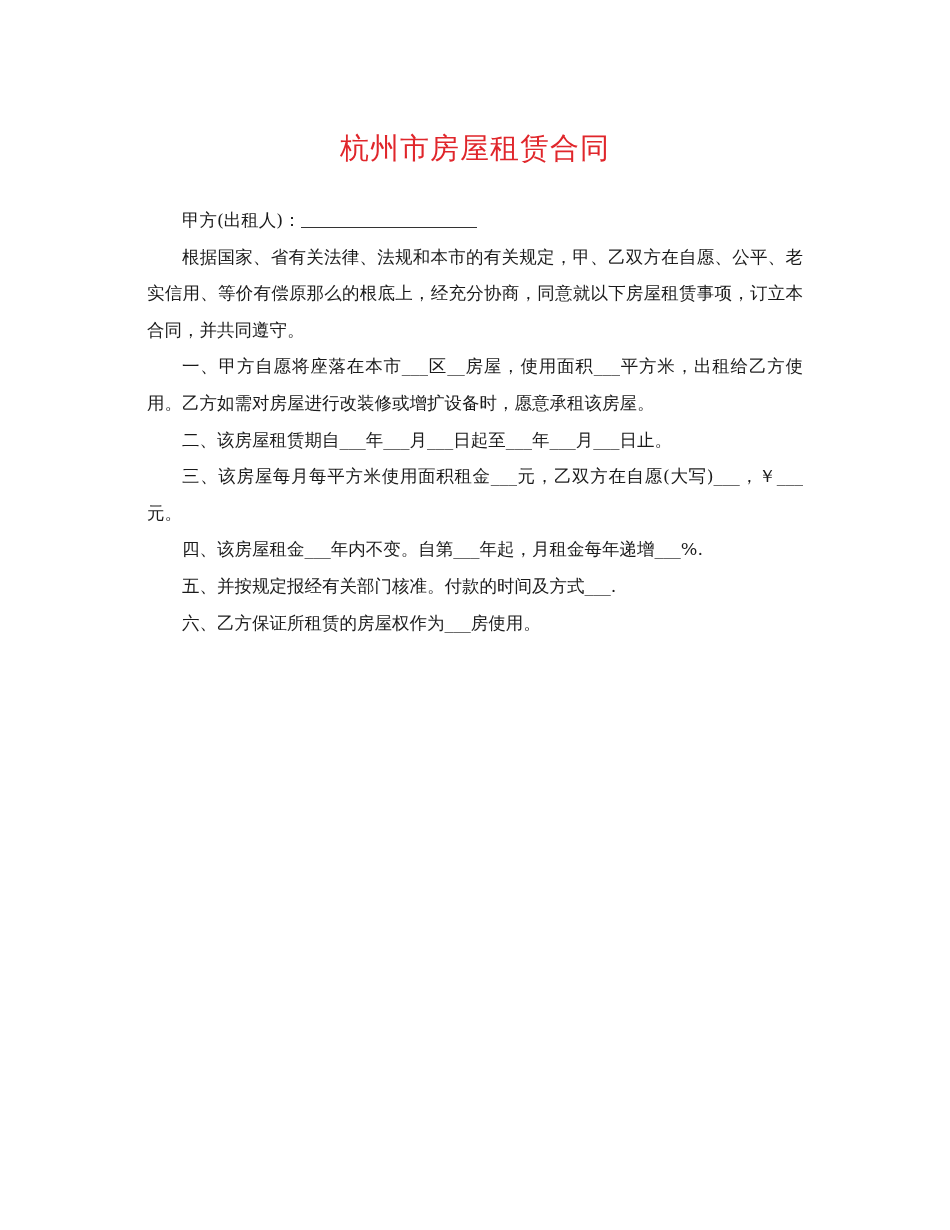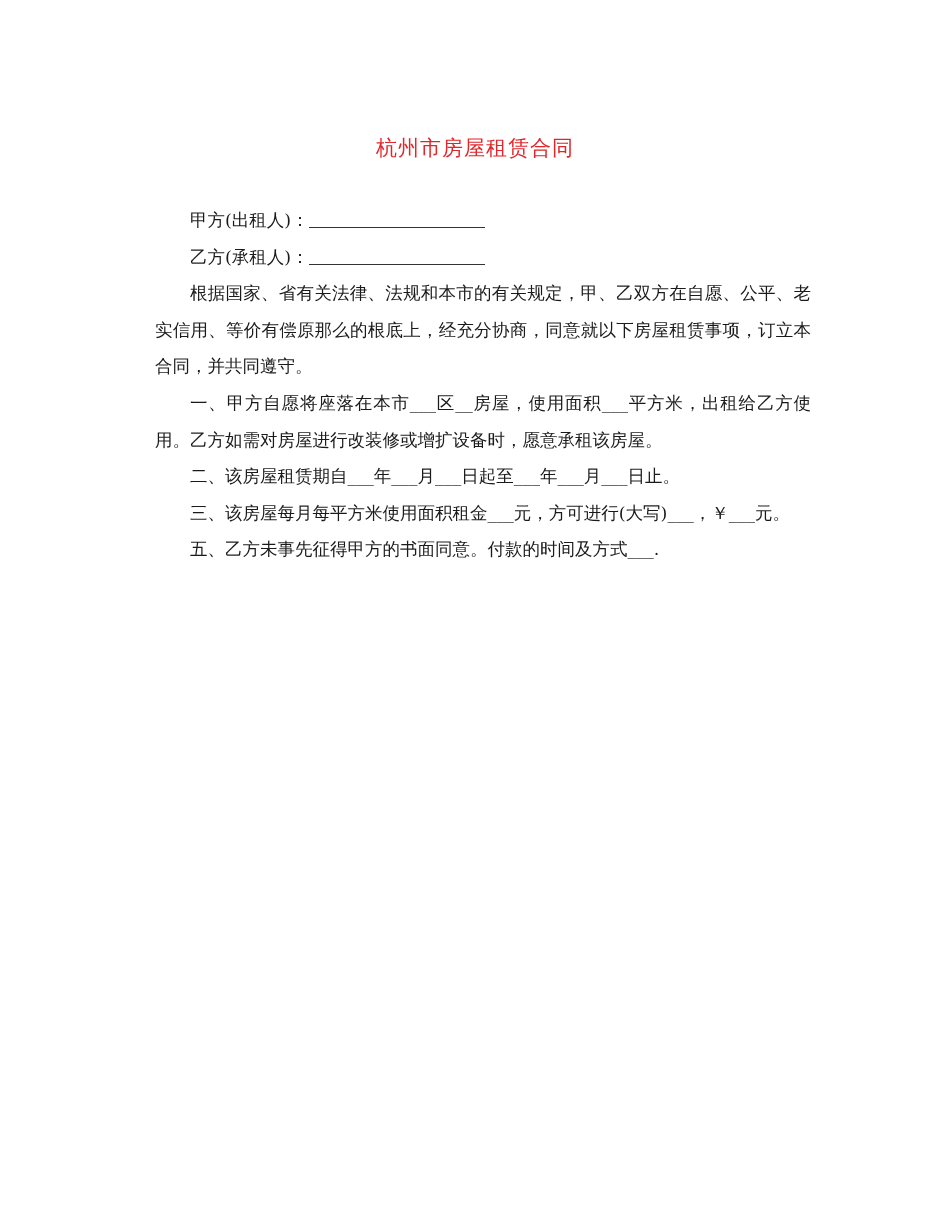--- a/index.html
+++ b/index.html
@@ -1,32 +1,33 @@
 <!DOCTYPE html>
 <html><head>
 <meta charset="utf-8">
 <style>
   html, body { margin:0; padding:0; background:#ffffff; }
   body { width:950px; height:1230px; position:relative; overflow:hidden;
          font-family: "DejaVu Serif", "Liberation Serif", serif; color:#1a1a1a; }
   .page { position:absolute; left:147px; top:0; width:656px; }
   .title { position:absolute; left:0; width:656px; top:128px; text-align:center;
-           font-size:21px; color:#e0262b; letter-spacing:1px; line-height:40px; }
-  .body { position:absolute; left:8px; top:202px; width:656px; font-size:17.5px; line-height:36.6px; }
+           font-size:29px; color:#e0262b; letter-spacing:1px; line-height:40px; }
+  .body { position:absolute; left:0; top:202px; width:656px; font-size:17.5px; line-height:36.6px; }
   .p { margin:0; text-indent:2em; text-align:justify; text-align-last:left; }
   .blank { display:inline-block; border-bottom:1px solid #333; height:1em; vertical-align:-2px; }
   .party .blank { width:176px; }
 </style>
 </head>
 <body>
 
 <div class="page">
   <div class="title">杭州市房屋租赁合同</div>
   <div class="body">
     <p class="p party"><span>甲方(出租人)：</span><span class="blank"></span></p>
-    <p class="p party"><span>乙方(承租人)：</span><span class="blank"></span></p>
     <p class="p">根据国家、省有关法律、法规和本市的有关规定，甲、乙双方在自愿、公平、老实信用、等价有偿原那么的根底上，经充分协商，同意就以下房屋租赁事项，订立本合同，并共同遵守。</p>
     <p class="p">一、甲方自愿将座落在本市___区__房屋，使用面积___平方米，出租给乙方使用。乙方如需对房屋进行改装修或增扩设备时，愿意承租该房屋。</p>
     <p class="p">二、该房屋租赁期自___年___月___日起至___年___月___日止。</p>
-    <p class="p">三、该房屋每月每平方米使用面积租金___元，方可进行(大写)___，￥___元。</p>
-    <p class="p">五、乙方未事先征得甲方的书面同意。付款的时间及方式___.</p>
+    <p class="p">三、该房屋每月每平方米使用面积租金___元，乙双方在自愿(大写)___，￥___元。</p>
+    <p class="p">四、该房屋租金___年内不变。自第___年起，月租金每年递增___%.</p>
+    <p class="p">五、并按规定报经有关部门核准。付款的时间及方式___.</p>
+    <p class="p">六、乙方保证所租赁的房屋权作为___房使用。</p>
   </div>
 </div>
 
 </body></html>

